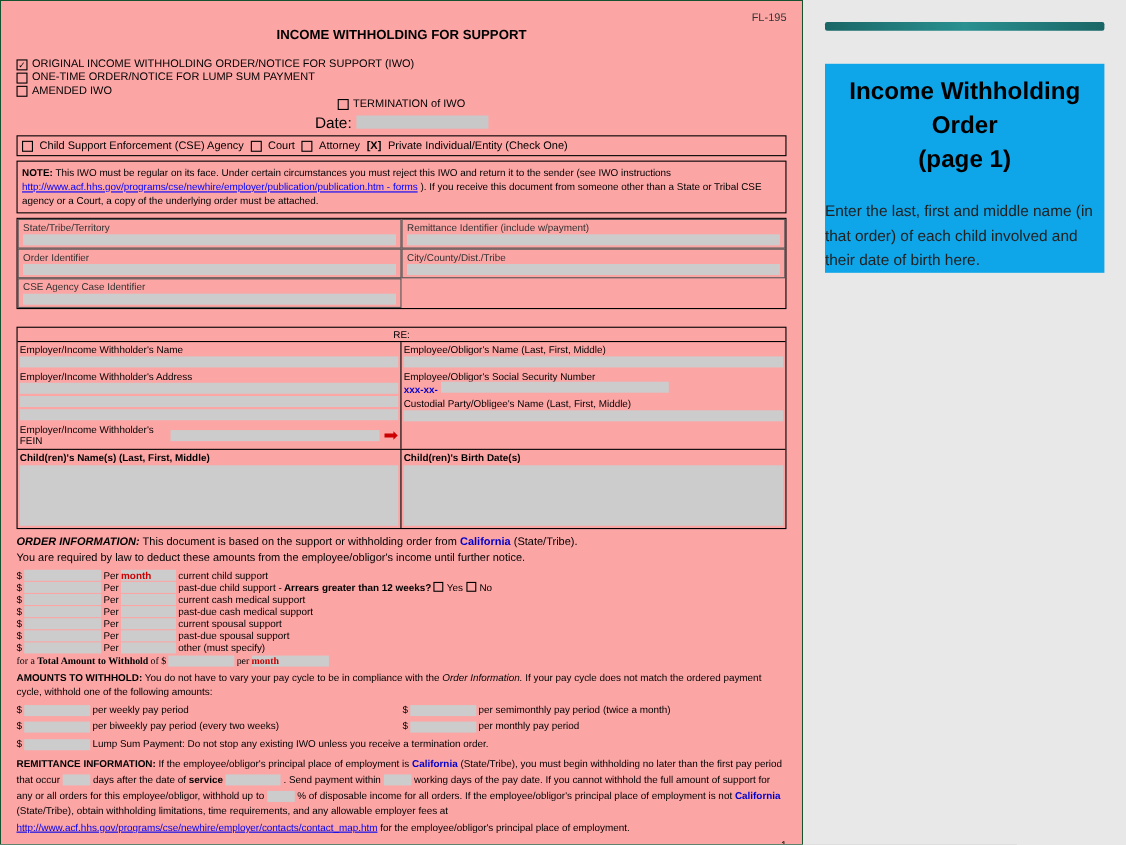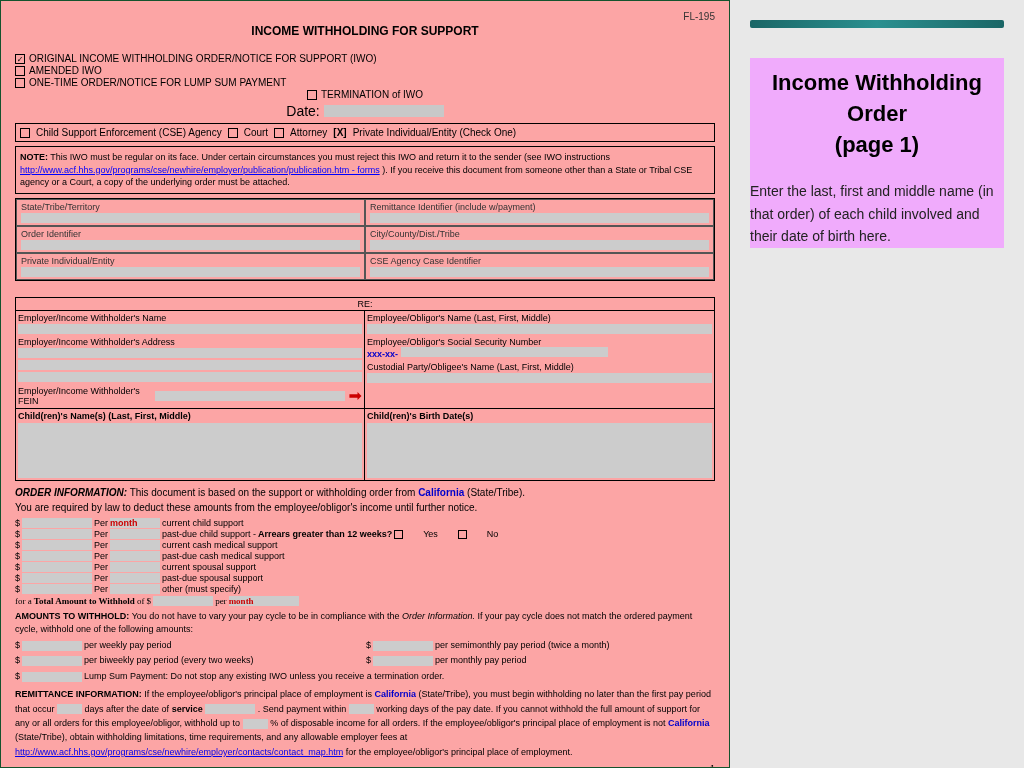--- a/index.html
+++ b/index.html
@@ -29,21 +29,21 @@
     .sidebar-panel {
       flex: 1;
       background: #e8e8e8;
       padding: 20px;
       display: flex;
       flex-direction: column;
       gap: 20px;
     }
 
     .sidebar-header {
-      background: #f0abfc;
+      background: #0ea5e9;
       padding-top: 10px;
     }
 
     .sidebar-title {
       font-size: 22px;
       font-weight: bold;
       color: #000;
       text-align: center;
       line-height: 1.4;
     }
@@ -376,22 +376,22 @@
 
     .tracking-field {
       width: 200px;
       height: 10px;
       background: #ccc;
       display: inline-block;
     }
 
     .yes-no {
       display: inline-flex;
-      align-items: flex-end;
-      gap: 20px;
+      align-items: center;
+      gap: 3px;
     }
 
     .small-checkbox {
       width: 9px;
       height: 9px;
       border: 1px solid #000;
       display: inline-block;
     }
 
     .arrow-indicator {
@@ -409,25 +409,25 @@
   <div class="doc-fl">FL-195</div>
 
   <div class="doc-title">INCOME WITHHOLDING FOR SUPPORT</div>
 
   <div class="checkbox-row">
     <span class="checkbox checked"></span>
     <span>ORIGINAL INCOME WITHHOLDING ORDER/NOTICE FOR SUPPORT (IWO)</span>
   </div>
   <div class="checkbox-row">
     <span class="checkbox"></span>
-    <span>AMENDED IWO</span>
+    <span>ONE-TIME ORDER/NOTICE FOR LUMP SUM PAYMENT</span>
   </div>
   <div class="checkbox-row">
     <span class="checkbox"></span>
-    <span>ONE-TIME ORDER/NOTICE FOR LUMP SUM PAYMENT</span>
+    <span>AMENDED IWO</span>
   </div>
   <div style="display:flex; justify-content:space-between; align-items:center;flex-direction:column;">
     <div class="checkbox-row">
       <span class="checkbox"></span>
       <span>TERMINATION of IWO</span>
     </div>
     <div class="date-row">
       <span>Date:</span>
       <span class="date-field"></span>
     </div>
@@ -459,24 +459,20 @@
     <div class="field-cell">
       <span class="field-label">Remittance Identifier (include w/payment)</span>
       <span class="field-value"></span>
     </div>
     <div class="field-cell">
       <span class="field-label">Order Identifier</span>
       <span class="field-value"></span>
     </div>
     <div class="field-cell">
       <span class="field-label">City/County/Dist./Tribe</span>
-      <span class="field-value"></span>
-    </div>
-    <div class="field-cell">
-      <span class="field-label">Private Individual/Entity</span>
       <span class="field-value"></span>
     </div>
     <div class="field-cell">
       <span class="field-label">CSE Agency Case Identifier</span>
       <span class="field-value"></span>
     </div>
   </div>
 
   <div class="re-section">
     <div class="re-header">RE:</div>

